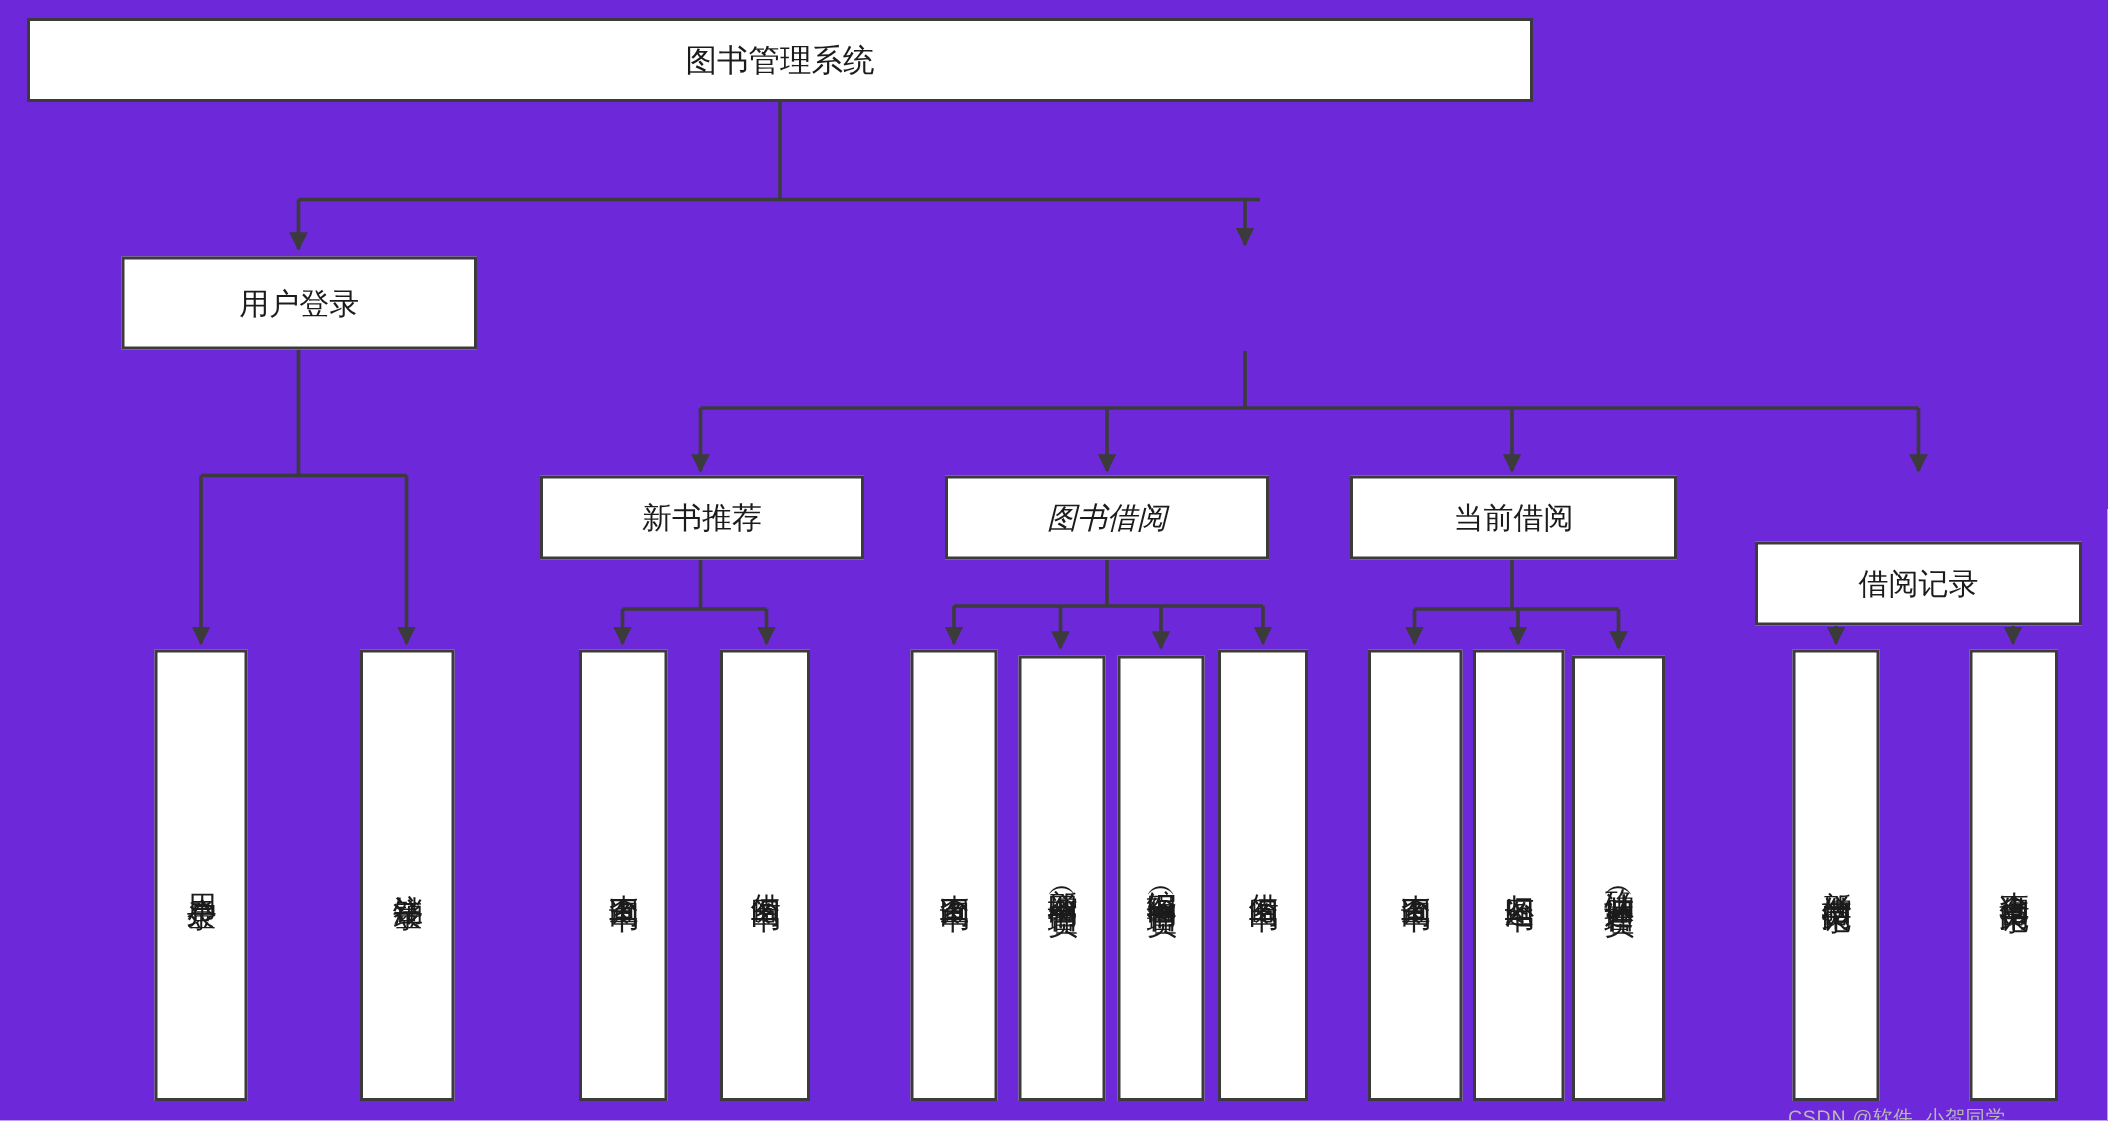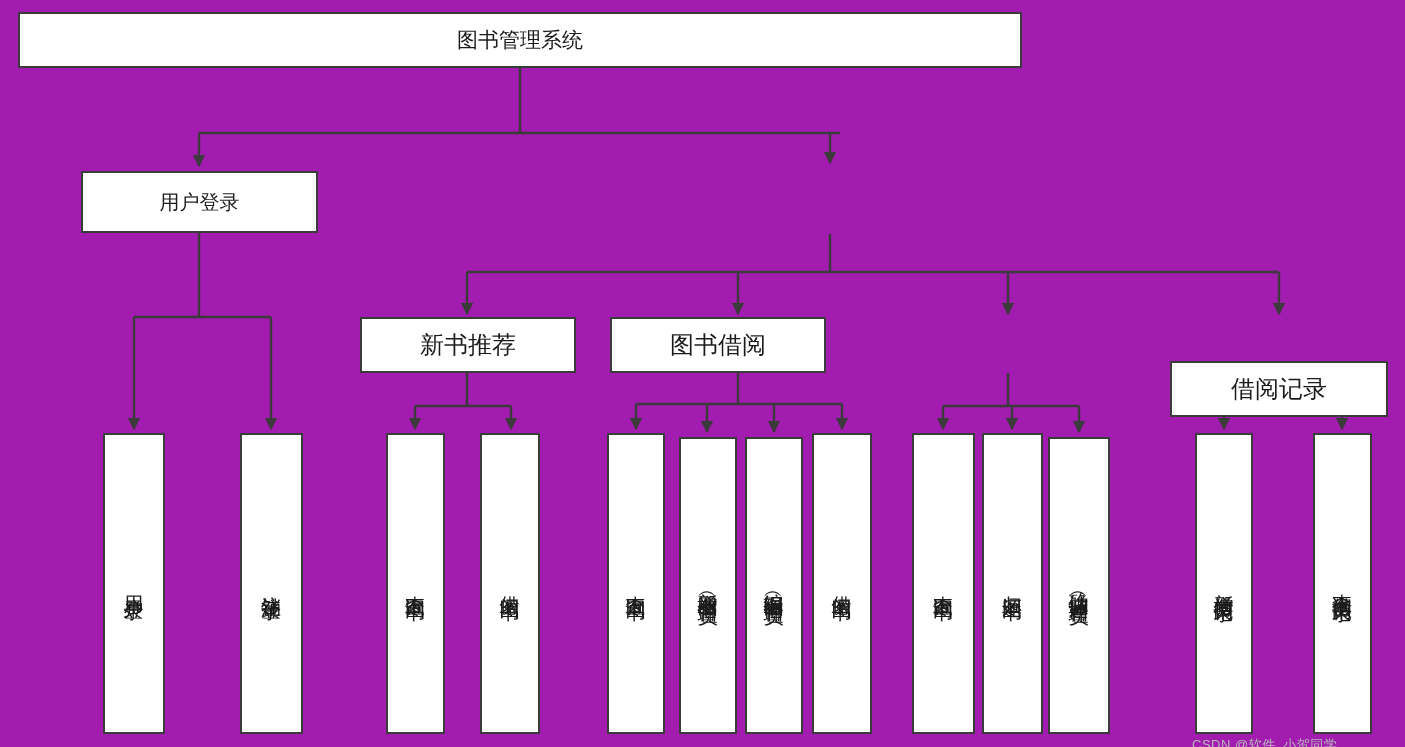--- a/index.html
+++ b/index.html
@@ -4,21 +4,21 @@
 <style>
   html,body{margin:0;padding:0;background:#ffffff;}
   body{
     font-family:"Liberation Sans","DejaVu Sans",sans-serif;
     -webkit-font-smoothing:antialiased;
   }
   #canvas{
     position:relative;
     width:1405px;
     height:747px;
-    background:#a21caf;
+    background:#6d28d9;
     overflow:hidden;
   }
   
   #wires{
     position:absolute;
     left:0; top:0;
     width:1405px;
     height:747px;
     pointer-events:none;
   }
@@ -33,21 +33,21 @@
     justify-content:center;
     color:#1b1b1b;
   }
   .node.root{
     font-size:21px;
   }
   .node.tier2{
     font-size:20px;
   }
   .node.tier3{
-    font-size:24px;
+    font-size:20px;
   }
   
   .node.leaf{
     writing-mode:vertical-rl;
     text-orientation:upright;
     align-items:center;
     justify-content:center;
     font-size:20px;
     letter-spacing:2px;
     line-height:1;
@@ -129,22 +129,25 @@
     <span class="label">图书管理系统</span>
   </div>
 
   <div class="node tier2" style="left:81px;top:171px;width:237px;height:62px;">
     <span class="label">用户登录</span>
   </div>
 
   <div class="node tier3" style="left:360px;top:317px;width:216px;height:56px;">
     <span class="label">新书推荐</span>
   </div>
-  <div class="node tier3" style="left:610px;top:317px;width:216px;height:56px;">
+  <div class="node tier3" style="left:630px;top:317px;width:216px;height:56px;font-style:italic;">
     <span class="label">图书借阅</span>
+  </div>
+  <div class="node tier3" style="left:900px;top:317px;width:218px;height:56px;">
+    <span class="label">当前借阅</span>
   </div>
   <div class="node tier3" style="left:1170px;top:317px;width:218px;height:56px;margin-top:44px;">
     <span class="label">借阅记录</span>
   </div>
 
   <div class="node leaf" style="left:103px;top:433px;width:62px;height:301px;">
     <span class="label">用户登录</span>
   </div>
   <div class="node leaf" style="left:240px;top:433px;width:63px;height:301px;">
     <span class="label">注销登录</span>

